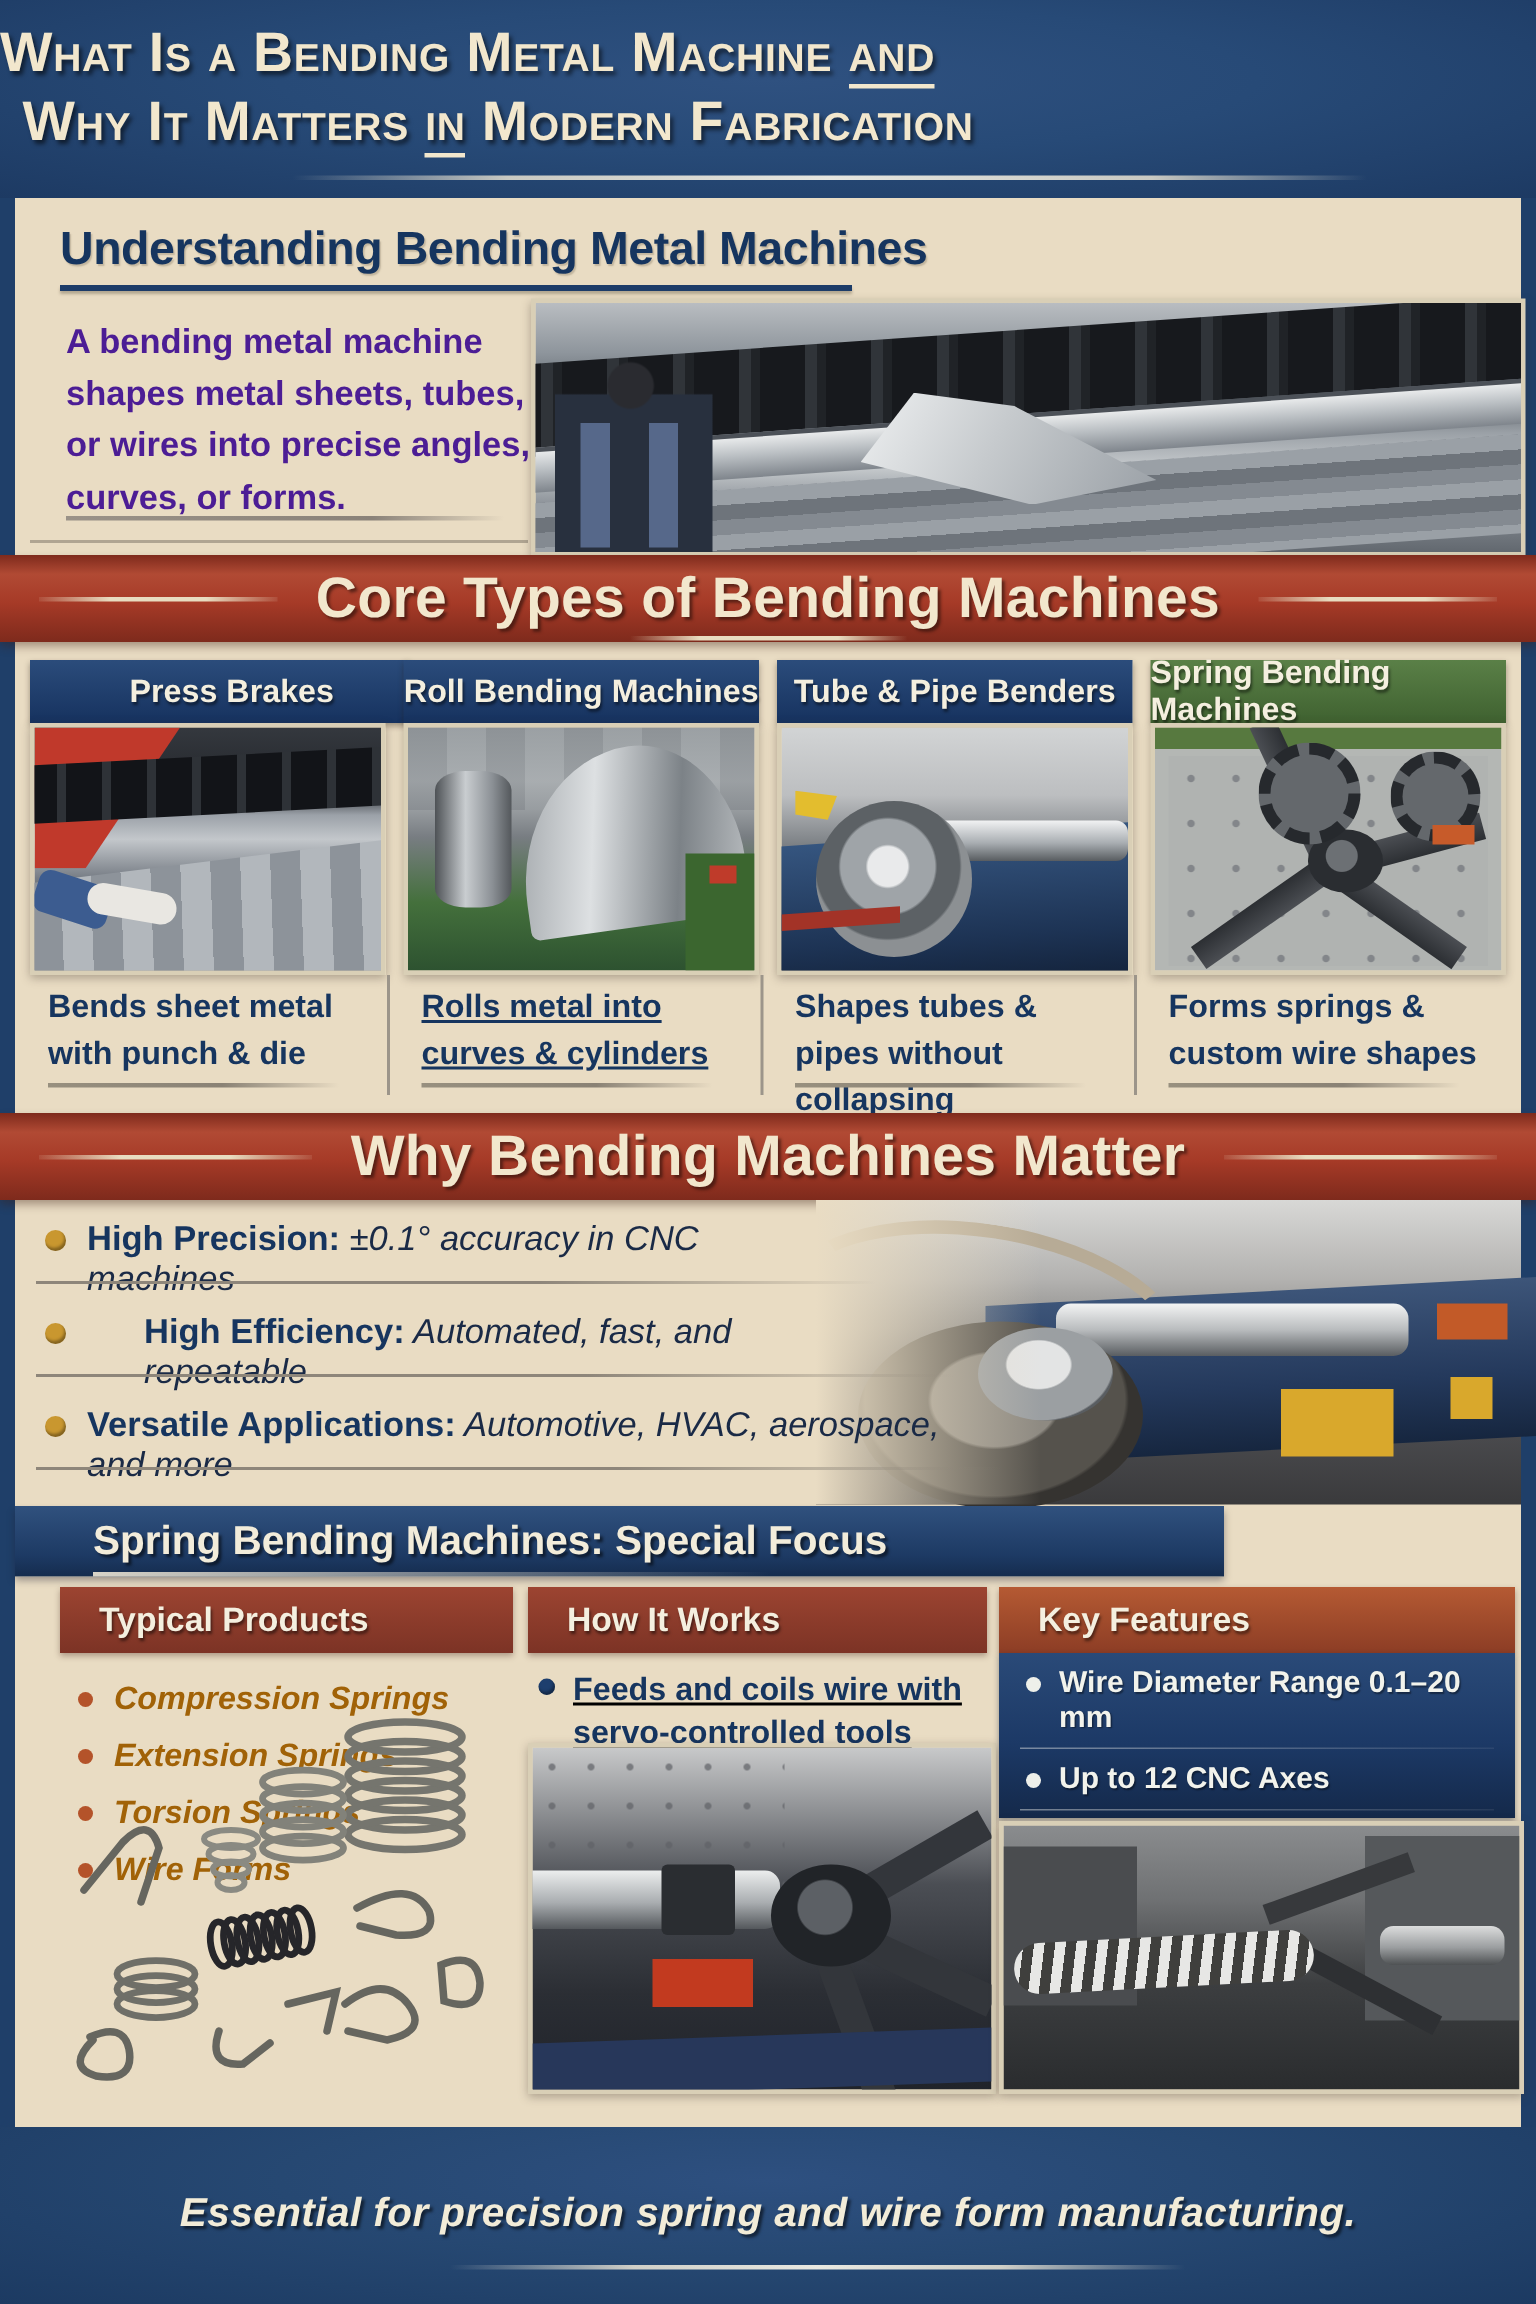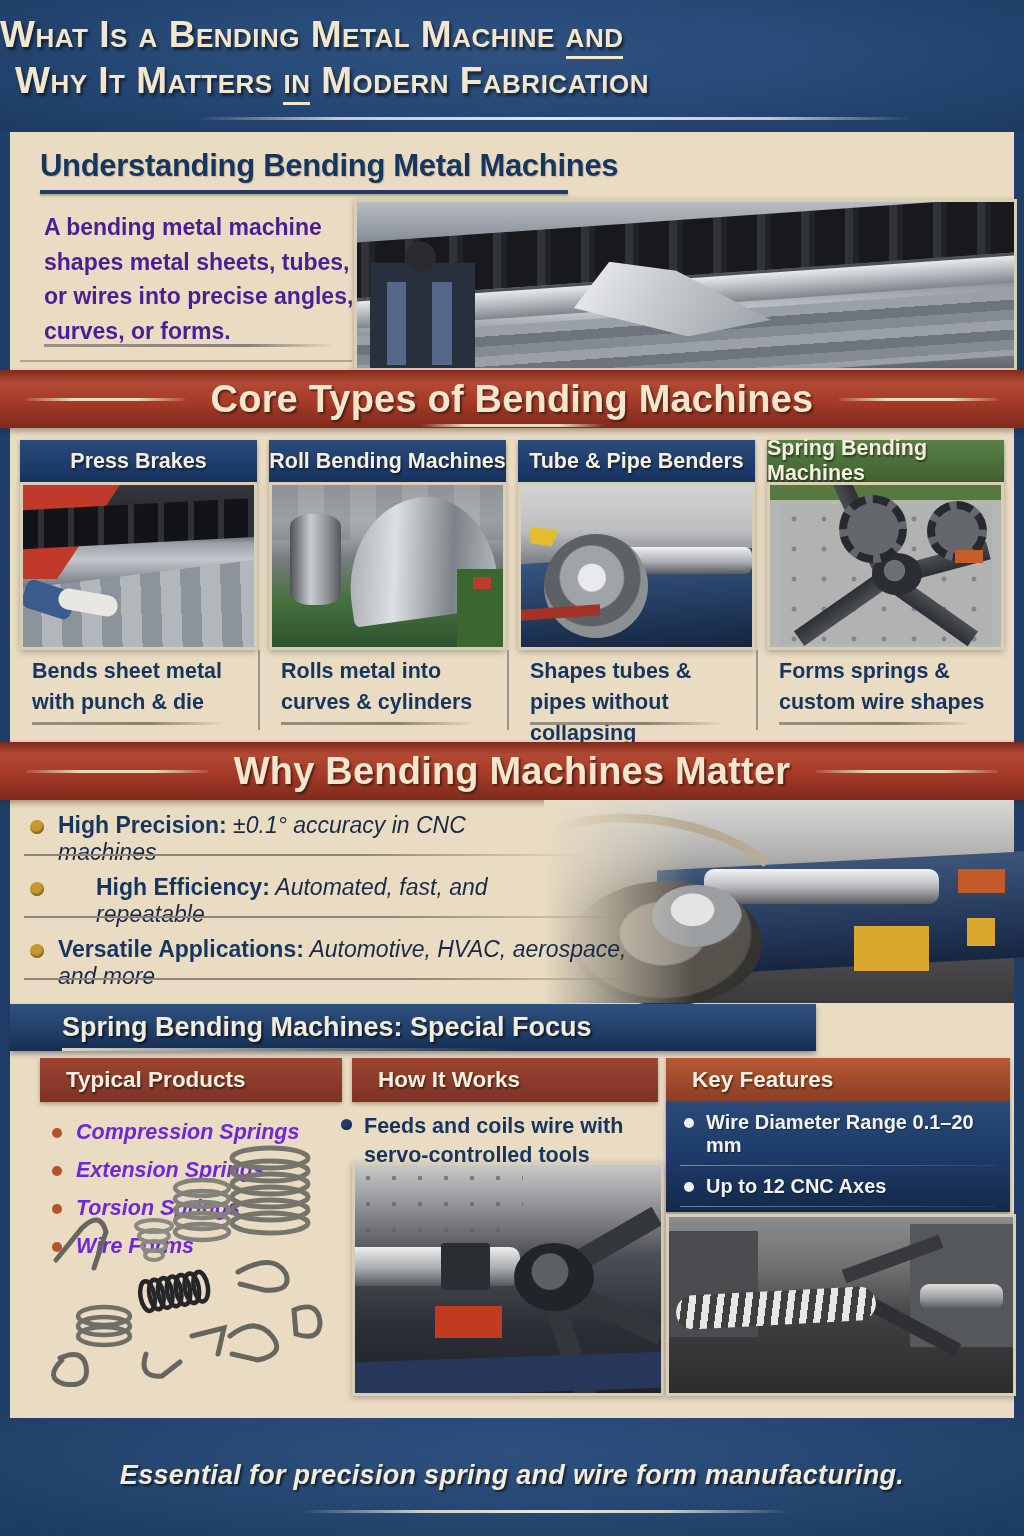--- a/index.html
+++ b/index.html
@@ -168,23 +168,23 @@
   
   .panel-header{height:44px;display:flex;align-items:center;
     color:#f4efdf;font-size:22.5px;font-weight:bold;text-shadow:1px 2px 2px rgba(0,0,0,.5);
     box-shadow:0 2px 4px rgba(60,30,20,.35);}
   .panel-header span{margin-left:26px;}
   .ph-maroon{background:linear-gradient(180deg,#9c4431 0%,#7c3325 100%);}
   .ph-orange{background:linear-gradient(180deg,#b55a33 0%,#8c3d25 100%);}
 
   .tp-item{display:flex;align-items:center;margin-bottom:13px;}
   .tp-dot{width:10px;height:10px;border-radius:50%;background:#b4532a;margin-right:14px;flex:0 0 auto;}
-  .tp-label{font-size:21.5px;font-weight:bold;font-style:italic;color:#6d28d9;}
-
-  #hiw-bullet{left:341px;top:1112px;width:288px;}
+  .tp-label{font-size:21.5px;font-weight:bold;font-style:italic;color:#a16207;}
+
+  #hiw-bullet{left:359px;top:1112px;width:288px;text-decoration:underline;}
   #hiw-bullet .dot{width:11px;height:11px;background:#1e3f6e;margin-top:7px;}
   #hiw-bullet .hiw-text{margin-left:12px;font-size:21.5px;font-weight:bold;color:#16355f;line-height:1.35;}
 
   #photoH{left:352px;top:1162px;width:306px;height:228px;
     background:linear-gradient(180deg,#c8c9ca 0%,#96989b 16%,#4b4e54 40%,#2b2e34 72%,#20232a 100%);}
   #photoH .dots{position:absolute;left:0;top:0;width:55%;height:45%;
     background:radial-gradient(#5f6166 2px, transparent 2.6px) 0 0/26px 26px;opacity:.7;}
   #photoH .spindle{position:absolute;left:-4%;top:36%;width:58%;height:17%;border-radius:10px;
     background:linear-gradient(180deg,#eceeee 0%,#a9adb0 55%,#54585c 100%);}
   #photoH .collar{position:absolute;left:28%;top:34%;width:16%;height:21%;background:#2a2d31;border-radius:4px;}
@@ -253,21 +253,21 @@
   <div class="worker-vest"></div>
 </div>
 
 <div class="abs red-banner" id="banner1">
   <div class="side-line"></div>
   <div class="banner-text">Core Types of Bending Machines</div>
   <div class="side-line"></div>
 </div>
 <div class="abs banner-underline" id="banner1-underline"></div>
 
-<div class="abs col-header navy" style="left:20px;top:440px;width:237px;">Press Brakes</div>
+<div class="abs col-header navy" style="left:20px;top:440px;width:237px;padding-left:16px;">Press Brakes</div>
 <div class="abs col-header navy" style="left:269px;top:440px;width:237px;">Roll Bending Machines</div>
 <div class="abs col-header navy" style="left:518px;top:440px;width:237px;">Tube &amp; Pipe Benders</div>
 <div class="abs col-header green" style="left:767px;top:440px;width:237px;">Spring Bending Machines</div>
 
 <div class="abs photo col-photo" id="photoB" style="left:20px;top:482px;width:231px;">
   <div class="red-wedge"></div>
   <div class="teeth"></div>
   <div class="sheetB"></div>
   <div class="sleeve"></div>
   <div class="glove"></div>
@@ -292,21 +292,21 @@
   <div class="arm" style="transform:rotate(145deg);"></div>
   <div class="arm" style="transform:rotate(245deg);"></div>
   <div class="arm" style="transform:rotate(-15deg);"></div>
   <div class="hub"></div>
   <div class="gear" style="left:30%;top:6%;width:52px;height:52px;"></div>
   <div class="gear" style="right:6%;top:10%;width:44px;height:44px;"></div>
   <div class="orange"></div>
 </div>
 
 <div class="abs caption" style="left:32px;top:656px;width:212px;">Bends sheet metal with punch &amp; die</div>
-<div class="abs caption" style="left:281px;top:656px;width:212px;">Rolls metal into curves &amp; cylinders</div>
+<div class="abs caption" style="left:281px;top:656px;width:212px;text-decoration:underline;">Rolls metal into curves &amp; cylinders</div>
 <div class="abs caption" style="left:530px;top:656px;width:212px;">Shapes tubes &amp; pipes without collapsing</div>
 <div class="abs caption" style="left:779px;top:656px;width:212px;">Forms springs &amp; custom wire shapes</div>
 
 <div class="abs caption-rule" style="left:32px;top:722px;width:194px;"></div>
 <div class="abs caption-rule" style="left:281px;top:722px;width:194px;"></div>
 <div class="abs caption-rule" style="left:530px;top:722px;width:194px;"></div>
 <div class="abs caption-rule" style="left:779px;top:722px;width:194px;"></div>
 
 <div class="abs v-div" style="left:258px;top:650px;height:80px;"></div>
 <div class="abs v-div" style="left:507px;top:650px;height:80px;"></div>

